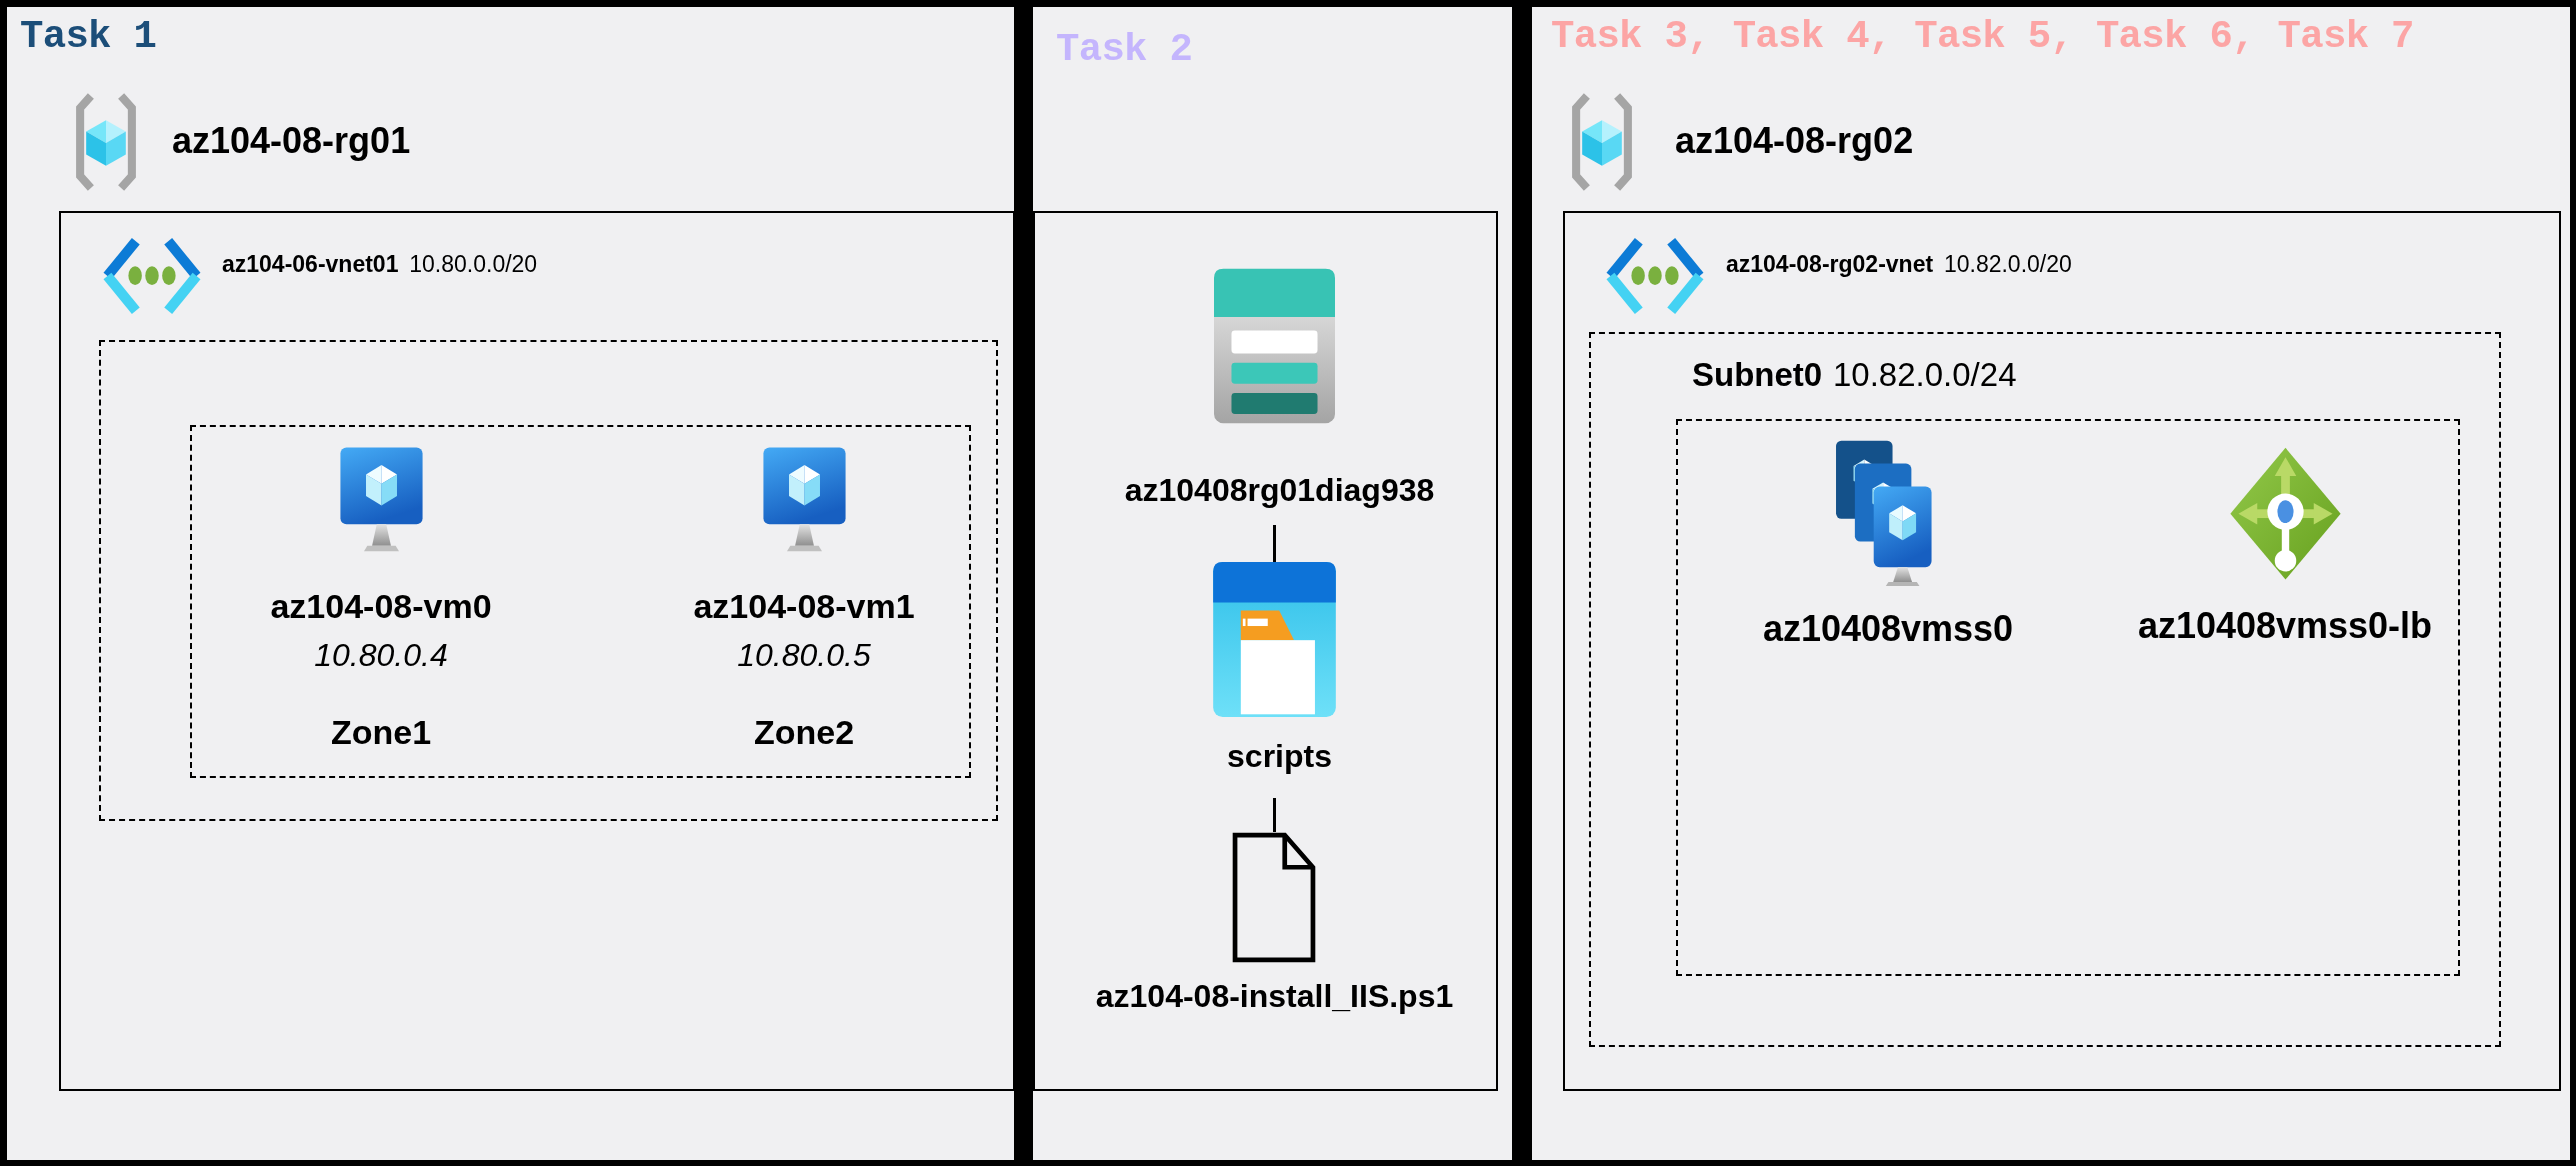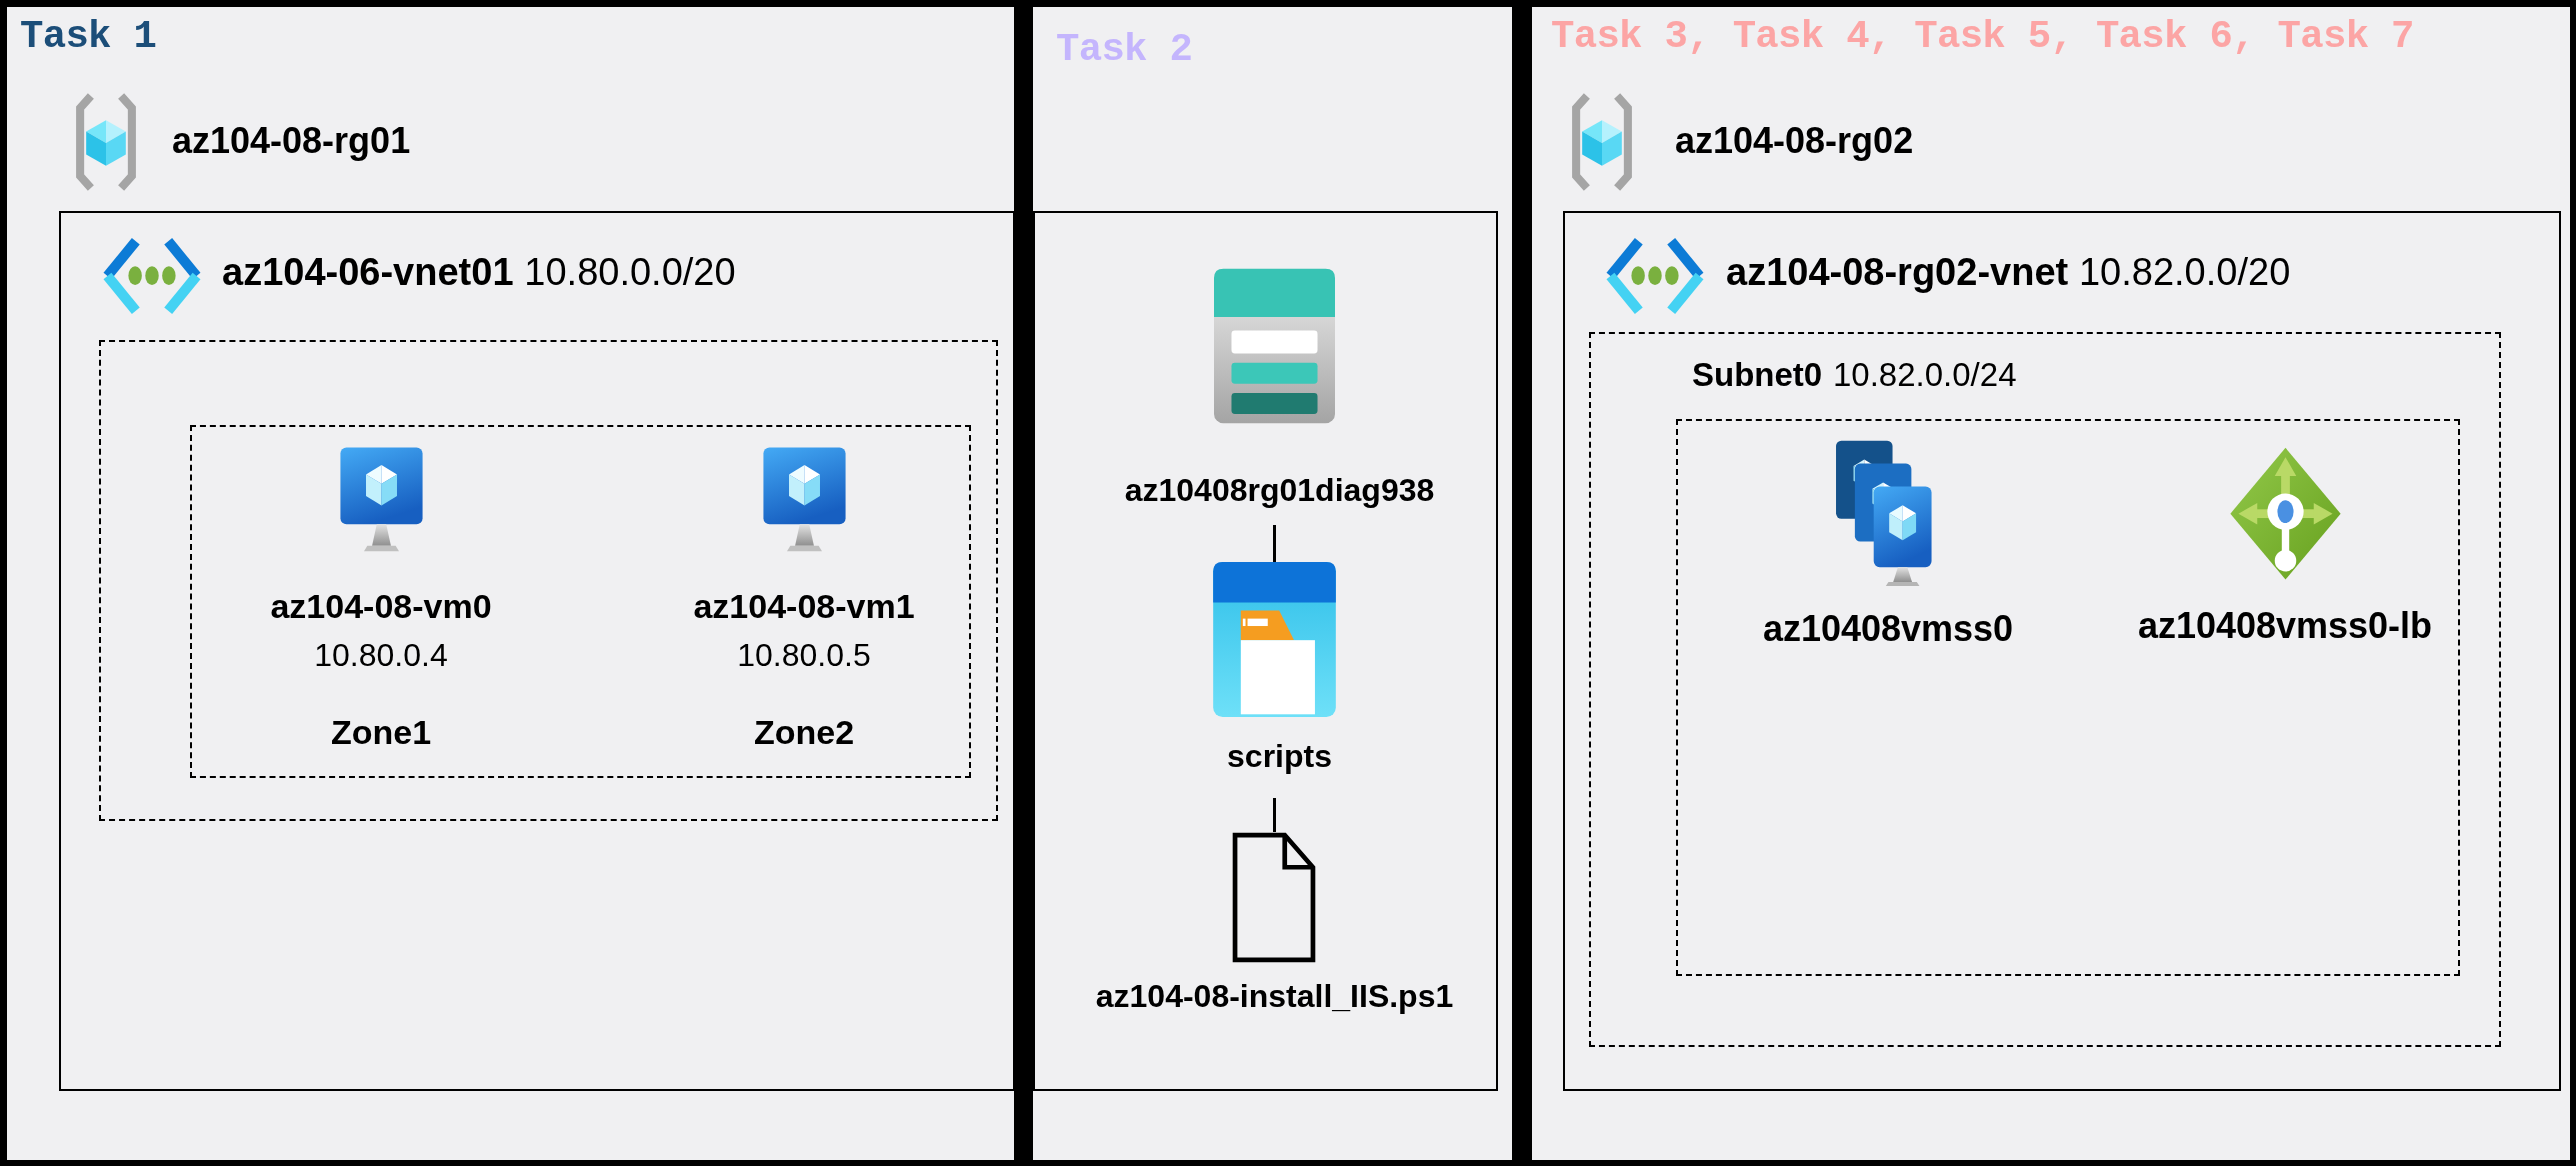--- a/index.html
+++ b/index.html
@@ -2,28 +2,28 @@
 <html style="font-size:10.8px"><head>
 <meta charset="utf-8">
 <style>
   html,body{margin:0;padding:0;background:#000;}
   #diagram{position:relative;width:2576px;height:1166px;background:#000;overflow:hidden;
            font-family:"Liberation Sans",sans-serif;color:#000;}
   .abs{position:absolute;}
   .panel{position:absolute;top:6.7px;height:1153px;background:#f0f0f2;}
   .task-title{position:absolute;font-weight:700;font-size:39px;letter-spacing:-0.7px;font-family:Liberation Mono, monospace;}
   .rg-label{position:absolute;font-weight:700;font-size:36px;}
-  .vnet-label{position:absolute;font-size:38px;font-weight:700;white-space:nowrap;}
+  .vnet-label{position:absolute;font-size:23px;font-weight:700;white-space:nowrap;}
   .cidr{font-weight:400;margin-left:10.8px;}
   .subnet-label{position:absolute;font-size:33px;font-weight:700;white-space:nowrap;}
   .solid-box{position:absolute;border:2px solid #000;}
   .dashed-box{position:absolute;border:2px dashed #000;}
   .cell{position:absolute;text-align:center;}
   .vm-name{font-size:34px;font-weight:700;margin-top:31px;}
-  .vm-ip{font-size:32px;font-weight:400;margin-top:10.8px;}
+  .vm-ip{font-size:32px;font-weight:400;margin-top:10.8px;font-style:italic;}
   .vm-zone{font-size:34px;font-weight:700;margin-top:39px;}
   .res-label{font-size:36px;font-weight:700;margin-top:20px;white-space:nowrap;}
   .chain-label{position:absolute;width:483px;text-align:center;font-size:32px;font-weight:700;white-space:nowrap;}
   .vline{position:absolute;width:2.7px;background:#000;}
 </style>
 </head>
 <body>
 
 <svg width="0" height="0" style="position:absolute" aria-hidden="true">
   <defs>

